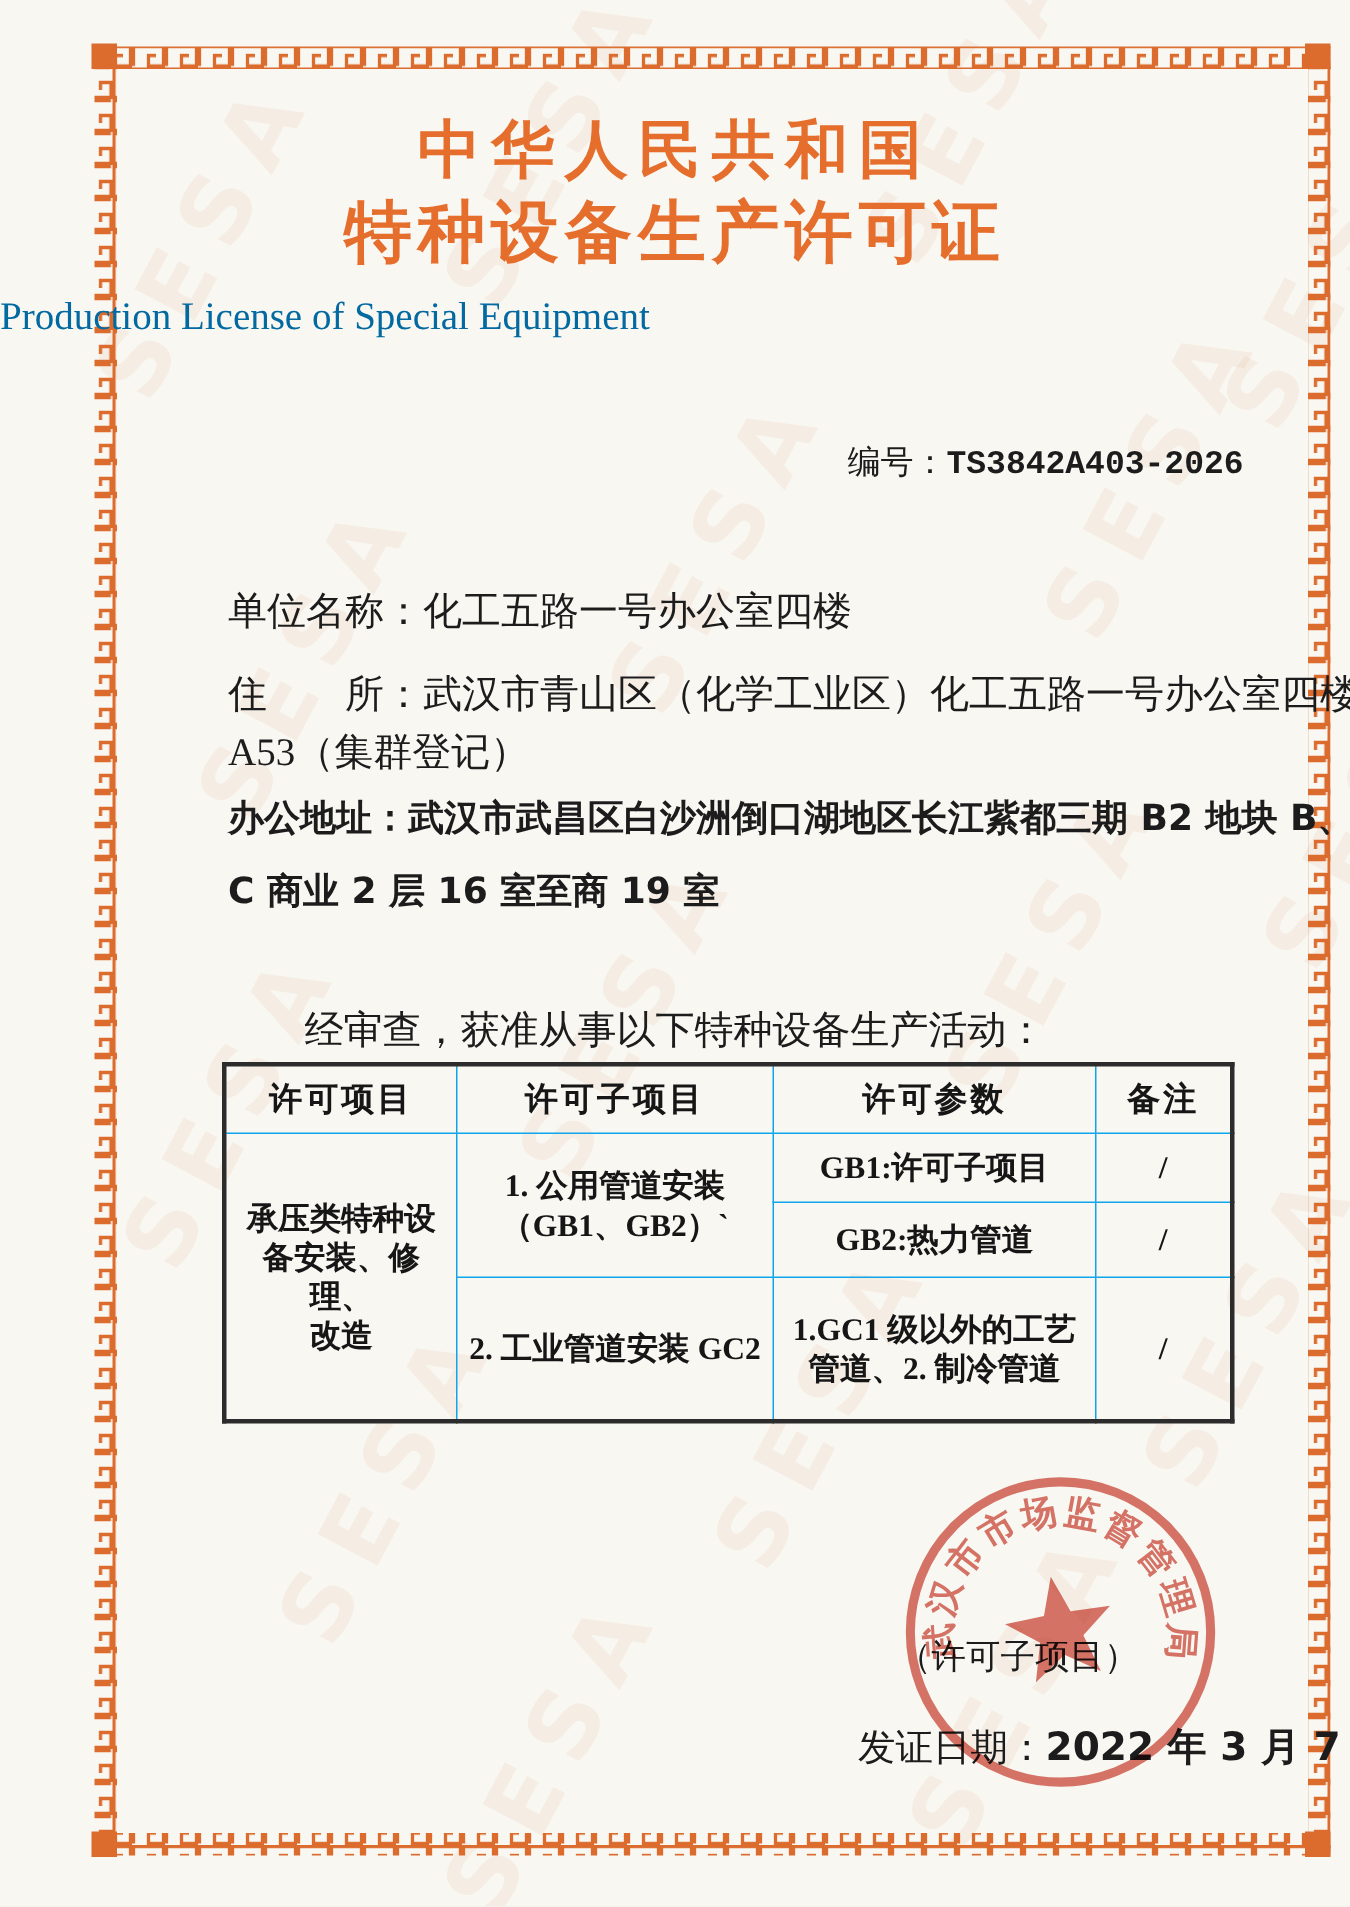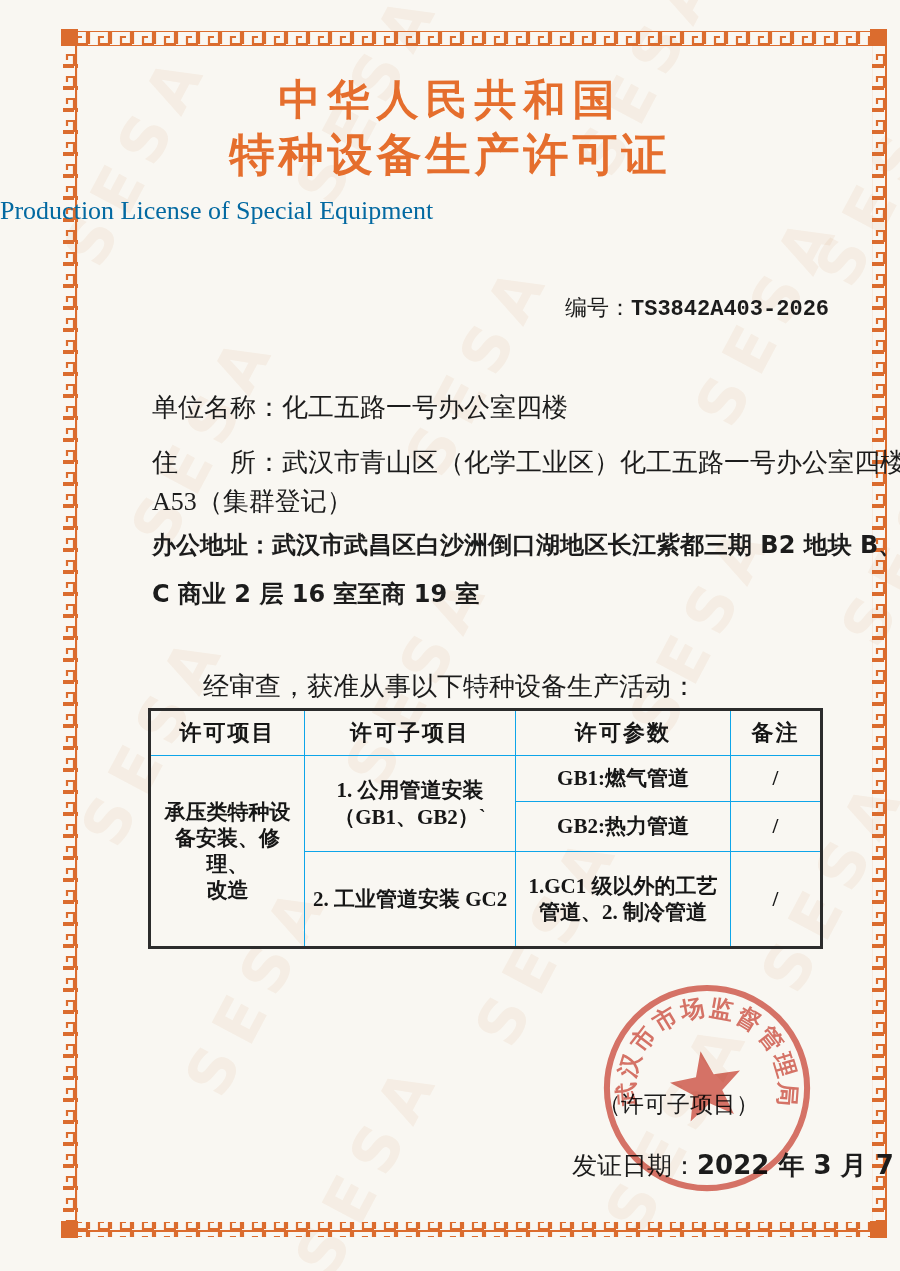--- a/index.html
+++ b/index.html
@@ -159,21 +159,21 @@
       <tr class="r1">
         <td rowspan="3">
           <div>承压类特种设</div>
           <div>备安装、修理、</div>
           <div>改造</div>
         </td>
         <td rowspan="2">
           <div>1. 公用管道安装</div>
           <div>（GB1、GB2）`</div>
         </td>
-        <td>GB1:燃气管道</td>
+        <td>GB1:许可子项目</td>
         <td>/</td>
       </tr>
       <tr class="r2">
         <td>GB2:热力管道</td>
         <td>/</td>
       </tr>
       <tr class="r3">
         <td>2. 工业管道安装 GC2</td>
         <td>
           <div>1.GC1 级以外的工艺</div>

